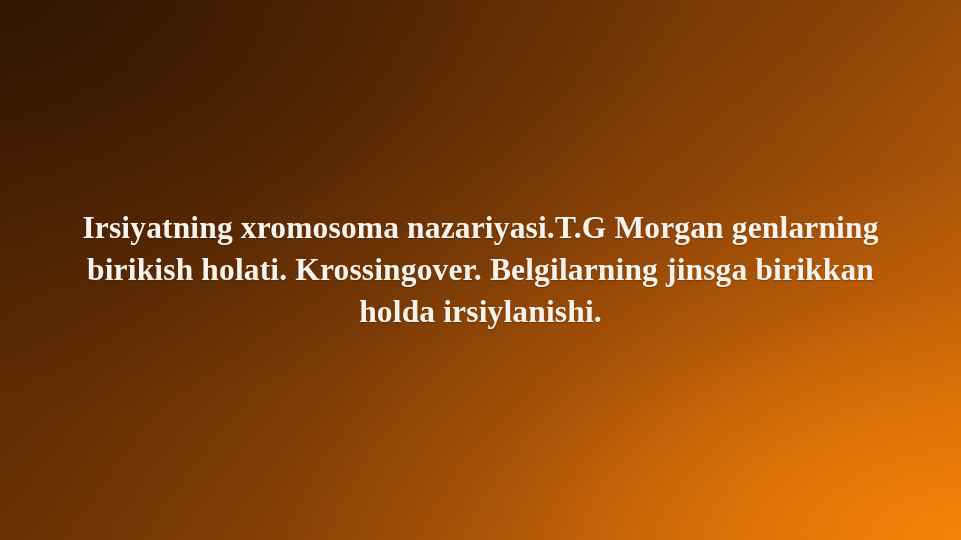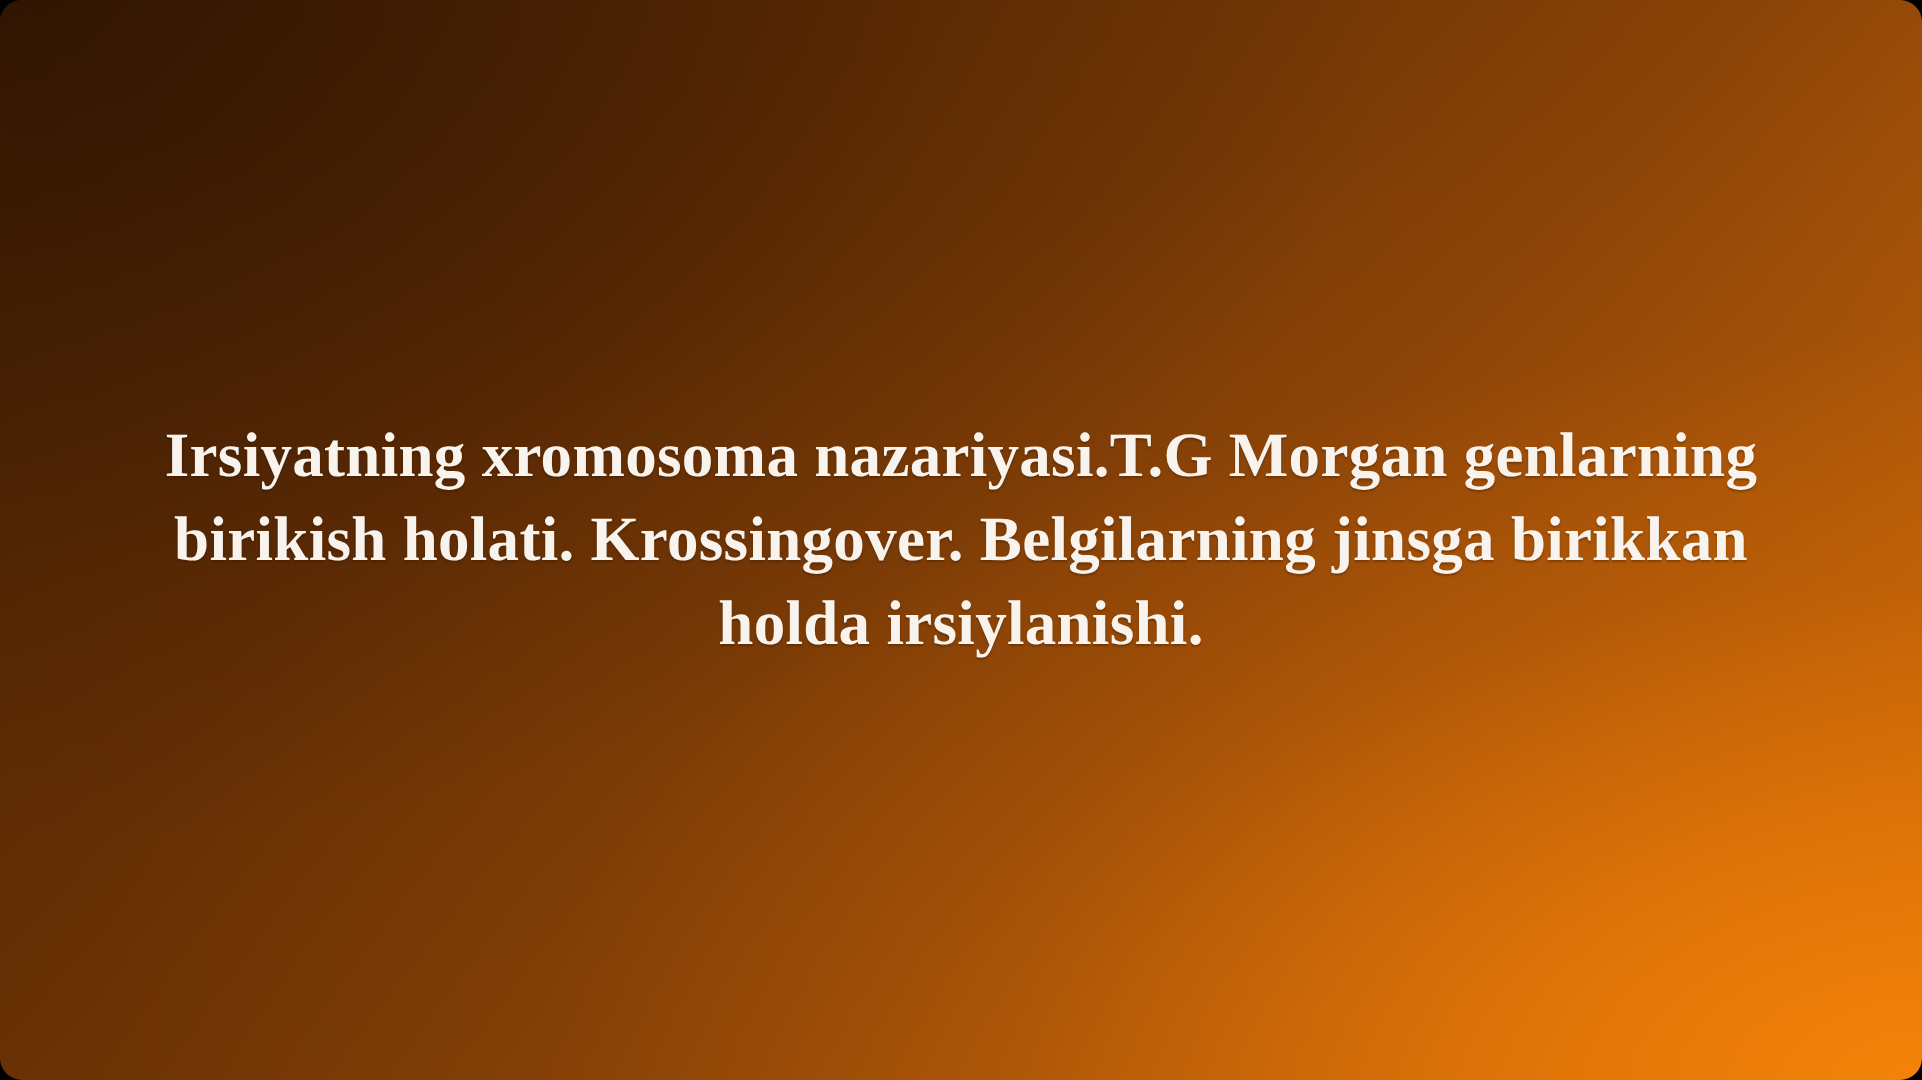--- a/index.html
+++ b/index.html
@@ -29,21 +29,20 @@
         rgba(90, 42, 5, 0.0) 80%),
       linear-gradient(133deg,
         #4a2002 0%,
         #552804 14%,
         #622d04 28%,
         #733705 44%,
         #8a4307 60%,
         #a85409 74%,
         #c66507 86%,
         #e2770a 100%);
-    border-radius: 11px;
   }
 
   
   .slide::before {
     content: "";
     position: absolute;
     inset: 0;
     pointer-events: none;
     background: radial-gradient(95% 105% at 2% 0%,
       rgba(40, 17, 1, 0.72) 0%,

